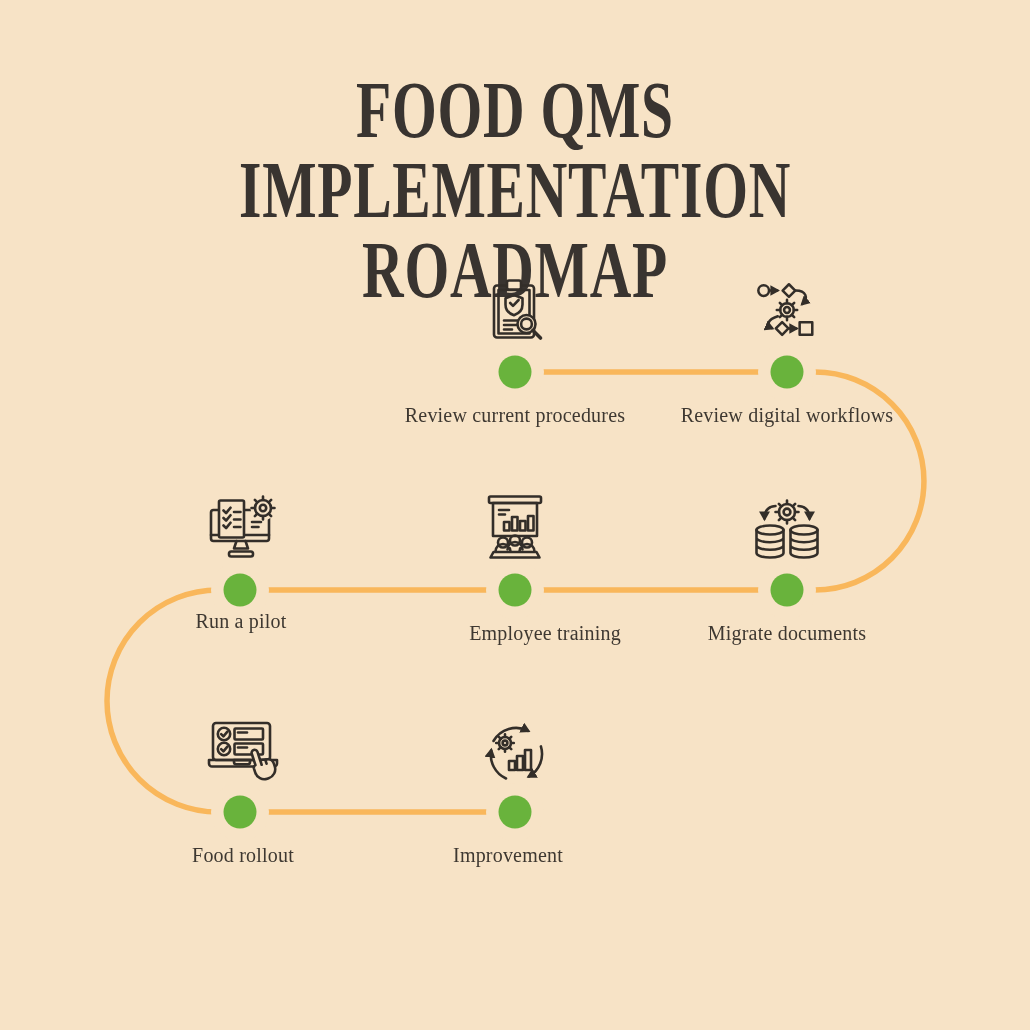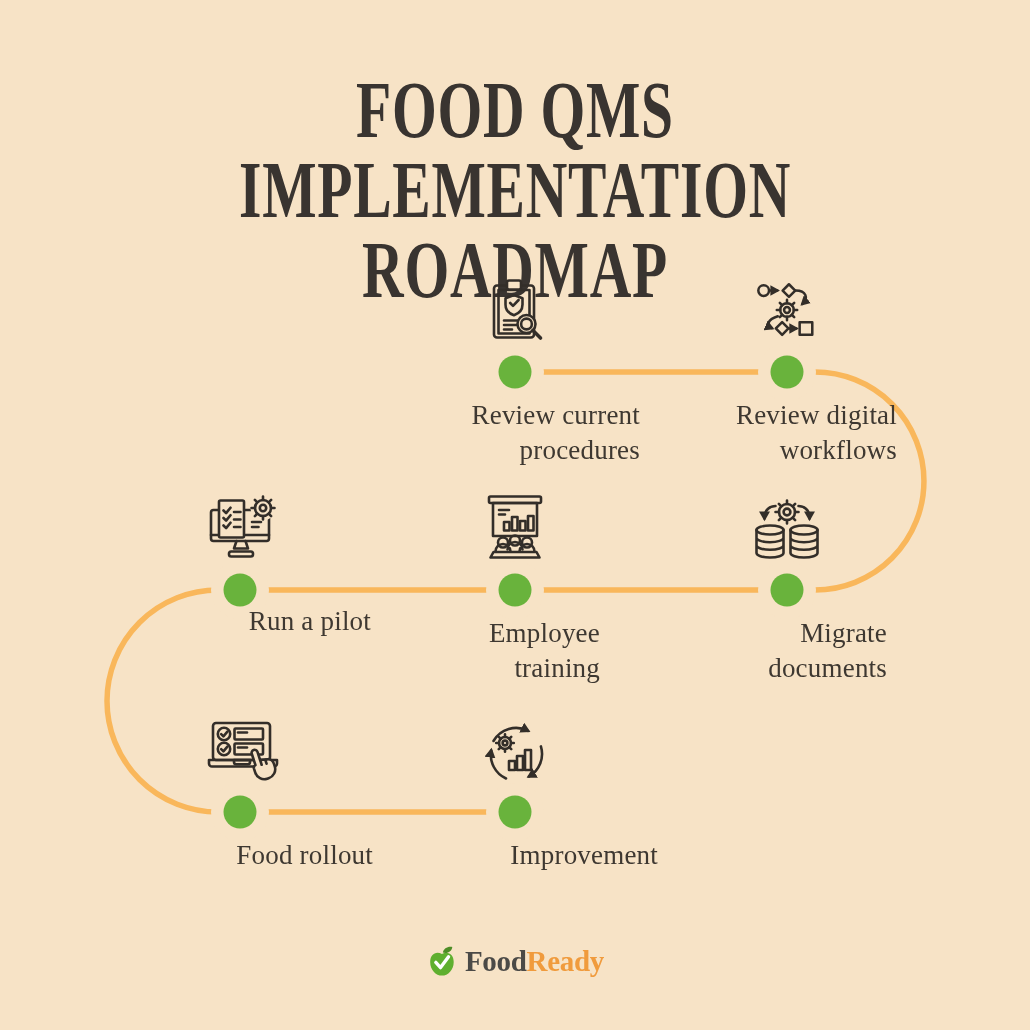--- a/index.html
+++ b/index.html
@@ -14,22 +14,22 @@
          font-size:80px;line-height:80px;font-weight:bold;color:var(--title-text);
          transform:scaleX(0.72);transform-origin:50% 0;letter-spacing:1px;}
   .route{position:absolute;left:0;top:0;}
   .route-line{fill:none;stroke:var(--path);stroke-width:5.5;stroke-linecap:round;}
   .halo{fill:var(--background);stroke:none;}
   .dot{fill:var(--dot);stroke:none;}
   .step-icon{position:absolute;transform:translate(-50%,-50%);}
   .step-icon svg path,.step-icon svg rect,.step-icon svg circle,.step-icon svg ellipse{
     stroke:var(--icon-stroke);stroke-width:2.6;fill:none;stroke-linecap:round;stroke-linejoin:round;}
   .step-icon svg .fill-bg{fill:var(--background);}
-  .step-label{position:absolute;transform:translateX(-50%);text-align:right;
-    font-size:27px;line-height:35px;color:var(--label-text);letter-spacing:.2px;}
+  .step-label{position:absolute;transform:translateX(-50%);text-align:center;
+    font-size:20px;line-height:35px;color:var(--label-text);letter-spacing:.2px;}
   .logo{position:absolute;left:50%;top:944px;transform:translateX(-50%);
         display:flex;align-items:center;gap:7px;}
   .logo-text{font-size:29px;font-weight:bold;letter-spacing:-.3px;line-height:32px;}
   .brand-first{color:var(--brand-dark);}
   .brand-second{color:var(--brand-orange);}
 </style>
 </head>
 <body>
 
 <svg width="0" height="0" style="position:absolute" aria-hidden="true">
@@ -142,21 +142,21 @@
         <rect x="33" y="25" width="5.5" height="13.5"></rect>
         <rect x="41" y="29" width="5.5" height="9.5"></rect>
         <rect x="49" y="24" width="5.5" height="14.5"></rect>
         <circle cx="24" cy="50.5" r="5"></circle>
           <circle cx="36" cy="48.5" r="5"></circle>
           <circle cx="48" cy="50.5" r="5"></circle>
         <path d="M16.5 59.5a7.5 7.5 0 0 1 15 0M28.5 57.5a7.5 7.5 0 0 1 15 0M40.5 59.5a7.5 7.5 0 0 1 15 0"></path>
         <path d="M11.5 65.5h49l-3-5.5h-43z"></path>
       </svg>
     </div>
-    <div class="step-label" style="left:515px;top:616px;width:170px">Employee training</div>
+    <div class="step-label" style="left:545px;top:616px;width:170px">Employee training</div>
   </div>
 
   <div>
     <div class="step-icon" style="left:241px;top:529px">
       <svg width="78" height="66" viewBox="0 0 78 66">
         <rect x="9" y="16" width="58" height="31" rx="2.5"></rect>
         <path d="M9 41h58"></path>
         <path d="M34.5 47l-2.5 7.5h14L43.5 47"></path>
         <rect x="27" y="57.5" width="24" height="5" rx="2.2"></rect>
         <path d="M50 28h9M50 33h6.5"></path>
@@ -205,22 +205,14 @@
         <circle cx="26" cy="26" r="2.4"></circle>
         <path d="M32 26H34.8M30.2 30.2L32.2 32.2M26 32V34.8M21.8 30.2L19.8 32.2M20 26H17.2M21.8 21.8L19.8 19.8M26 20V17.2M30.2 21.8L32.2 19.8"></path>
         <rect x="30" y="44" width="6" height="9"></rect>
         <rect x="38" y="39" width="6" height="14"></rect>
         <rect x="46" y="33" width="6" height="20"></rect>
       </svg>
     </div>
     <div class="step-label" style="left:508px;top:838px;width:300px">Improvement</div>
   </div>
 
-  <div class="logo">
-    <svg width="32" height="34" viewBox="0 0 34 36">
-      <path d="M17 10.5C10.5 7 4.5 11 4.5 19c0 8.5 6 14.5 12.5 14.5S29.5 27.5 29.5 19c0-8-6-12-12.5-8.5z" fill="var(--logo-apple)"></path>
-      <path d="M18 9c.5-4.5 5.5-7 10-6-.5 4.5-5 7.5-10 6z" fill="var(--logo-leaf)"></path>
-      <path d="M10.5 19.5l5 5.5L24 13.5" stroke="#ffffff" stroke-width="3.6" fill="none" stroke-linecap="round" stroke-linejoin="round"></path>
-    </svg>
-    <div class="logo-text"><span class="brand-first">Food</span><span class="brand-second">Ready</span></div>
-  </div>
 
 </div>
 
 </body></html>

